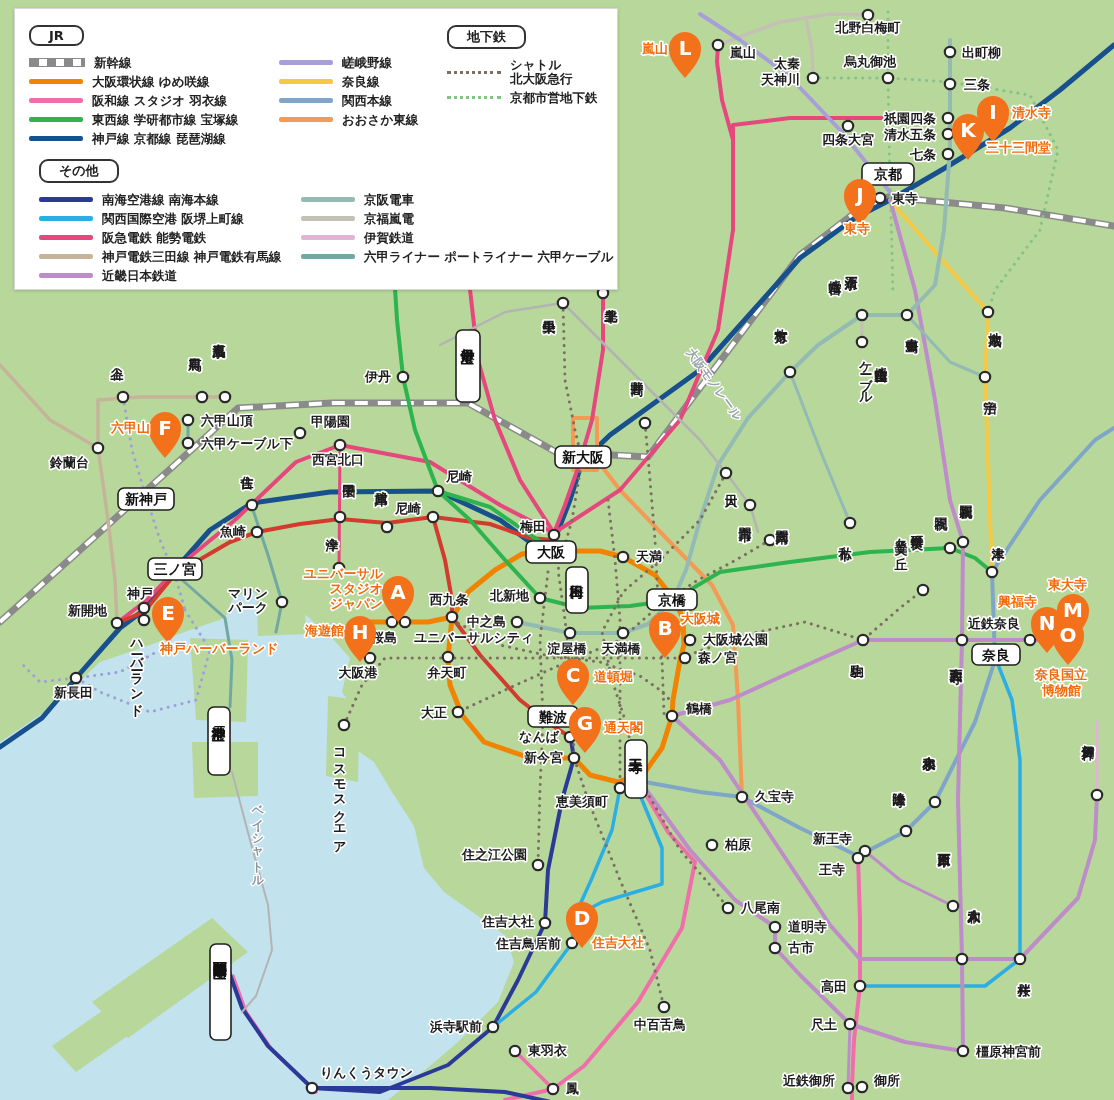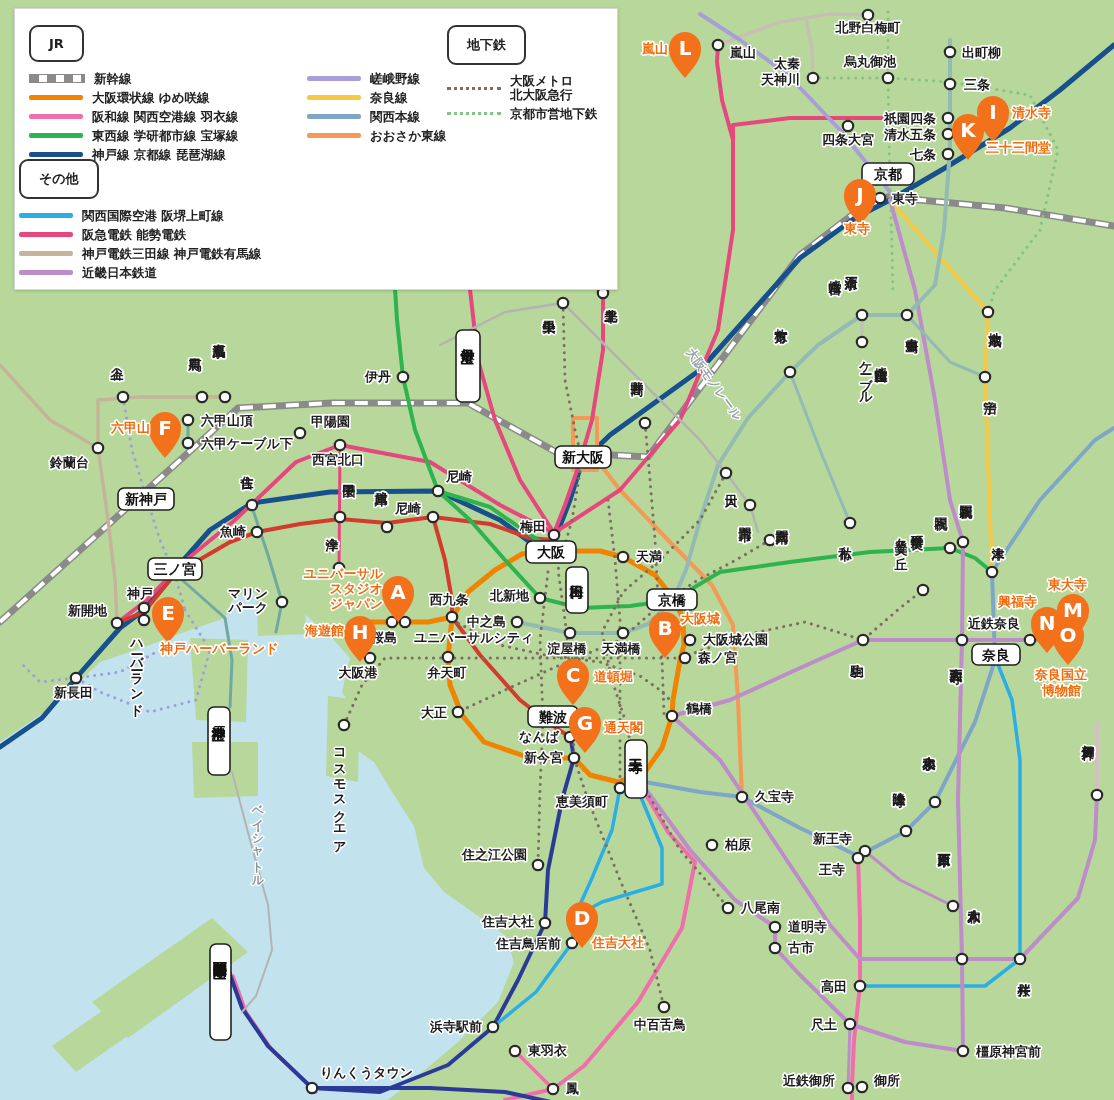--- a/index.html
+++ b/index.html
@@ -18,23 +18,23 @@
   .anno{font-weight:700;stroke:#ffffff;stroke-width:2.5px;paint-order:stroke;}
   
   #legend{
     position:absolute;left:14px;top:8px;width:604px;height:282px;
     background:#ffffff;border:1px solid #d8d8d8;box-shadow:0 1px 3px rgba(0,0,0,.18);
     box-sizing:border-box;
   }
   .lg-group{position:absolute;}
   .lg-title{
     display:inline-block;border:2px solid #333;border-radius:9px;
-    padding:9px 18px;font-size:13px;font-weight:700;color:#222;margin-bottom:7px;background:#fff;
+    padding:1px 18px;font-size:13px;font-weight:700;color:#222;margin-bottom:7px;background:#fff;
   }
-  .lg-cols{display:flex;gap:28px;}
+  .lg-cols{display:flex;}
   .lg-col{display:flex;flex-direction:column;}
   .lg-item{display:flex;align-items:center;height:19px;}
   .lg-item.tall{height:32px;}
   .lg-swatch{width:54px;flex:0 0 54px;margin-right:9px;}
   .lg-solid{height:5px;border-radius:2px;}
   .lg-shink{height:7px;border:1px solid #8a8a8a;background:repeating-linear-gradient(90deg,#8a8a8a 0 9px,#ffffff 9px 17px);}
   .lg-dot{height:0;border-top:3px dotted;}
   .lg-label{font-size:12.5px;font-weight:700;color:#222;white-space:pre-line;line-height:14px;}
 </style>
 </head>
@@ -411,21 +411,21 @@
             <div class="lg-item">
               <span class="lg-swatch lg-shink"></span>
               <span class="lg-label">新幹線</span>
             </div>
             <div class="lg-item">
               <span class="lg-swatch lg-solid" style="background: rgb(240, 131, 0);"></span>
               <span class="lg-label">大阪環状線  ゆめ咲線</span>
             </div>
             <div class="lg-item">
               <span class="lg-swatch lg-solid" style="background: rgb(240, 110, 170);"></span>
-              <span class="lg-label">阪和線  関西空港線  羽衣線</span>
+              <span class="lg-label">阪和線  スタジオ  羽衣線</span>
             </div>
             <div class="lg-item">
               <span class="lg-swatch lg-solid" style="background: rgb(46, 180, 78);"></span>
               <span class="lg-label">東西線  学研都市線  宝塚線</span>
             </div>
             <div class="lg-item">
               <span class="lg-swatch lg-solid" style="background: rgb(23, 80, 141);"></span>
               <span class="lg-label">神戸線  京都線  琵琶湖線</span>
             </div>
           </div>
@@ -448,47 +448,69 @@
             </div>
           </div>
         </div>
     </div>
     <div class="lg-group" id="lg-g1" style="left: 432px; top: 16px;">
       <div class="lg-title">地下鉄</div>
       <div class="lg-cols">
           <div class="lg-col" style="width: 170px;">
             <div class="lg-item tall">
               <span class="lg-swatch lg-dot" style="border-top-color: rgb(124, 110, 99);"></span>
-              <span class="lg-label">大阪メトロ
+              <span class="lg-label">シャトル
 北大阪急行</span>
             </div>
             <div class="lg-item">
               <span class="lg-swatch lg-dot" style="border-top-color: rgb(133, 194, 133);"></span>
               <span class="lg-label">京都市営地下鉄</span>
             </div>
           </div>
         </div>
     </div>
-    <div class="lg-group" id="lg-g2" style="left: 4px; top: 150px;">
+    <div class="lg-group" id="lg-g2" style="left: 24px; top: 150px;">
       <div class="lg-title">その他</div>
       <div class="lg-cols">
           <div class="lg-col" style="width: 262px;">
             <div class="lg-item">
+              <span class="lg-swatch lg-solid" style="background: rgb(43, 58, 151);"></span>
+              <span class="lg-label">南海空港線  南海本線</span>
+            </div>
+            <div class="lg-item">
               <span class="lg-swatch lg-solid" style="background: rgb(44, 174, 228);"></span>
               <span class="lg-label">関西国際空港  阪堺上町線</span>
             </div>
             <div class="lg-item">
               <span class="lg-swatch lg-solid" style="background: rgb(230, 71, 125);"></span>
               <span class="lg-label">阪急電鉄  能勢電鉄</span>
             </div>
             <div class="lg-item">
               <span class="lg-swatch lg-solid" style="background: rgb(197, 180, 153);"></span>
               <span class="lg-label">神戸電鉄三田線  神戸電鉄有馬線</span>
             </div>
             <div class="lg-item">
               <span class="lg-swatch lg-solid" style="background: rgb(189, 140, 201);"></span>
               <span class="lg-label">近畿日本鉄道</span>
+            </div>
+          </div>
+          <div class="lg-col" style="width: 320px;">
+            <div class="lg-item">
+              <span class="lg-swatch lg-solid" style="background: rgb(147, 186, 179);"></span>
+              <span class="lg-label">京阪電車</span>
+            </div>
+            <div class="lg-item">
+              <span class="lg-swatch lg-solid" style="background: rgb(196, 192, 180);"></span>
+              <span class="lg-label">京福嵐電</span>
+            </div>
+            <div class="lg-item">
+              <span class="lg-swatch lg-solid" style="background: rgb(226, 179, 211);"></span>
+              <span class="lg-label">伊賀鉄道</span>
+            </div>
+            <div class="lg-item">
+              <span class="lg-swatch lg-solid" style="background: rgb(113, 168, 161);"></span>
+              <span class="lg-label">六甲ライナー  ポートライナー  六甲ケーブル</span>
             </div>
           </div>
         </div>
     </div>
   </div>
 </div>
 
 </body></html>

